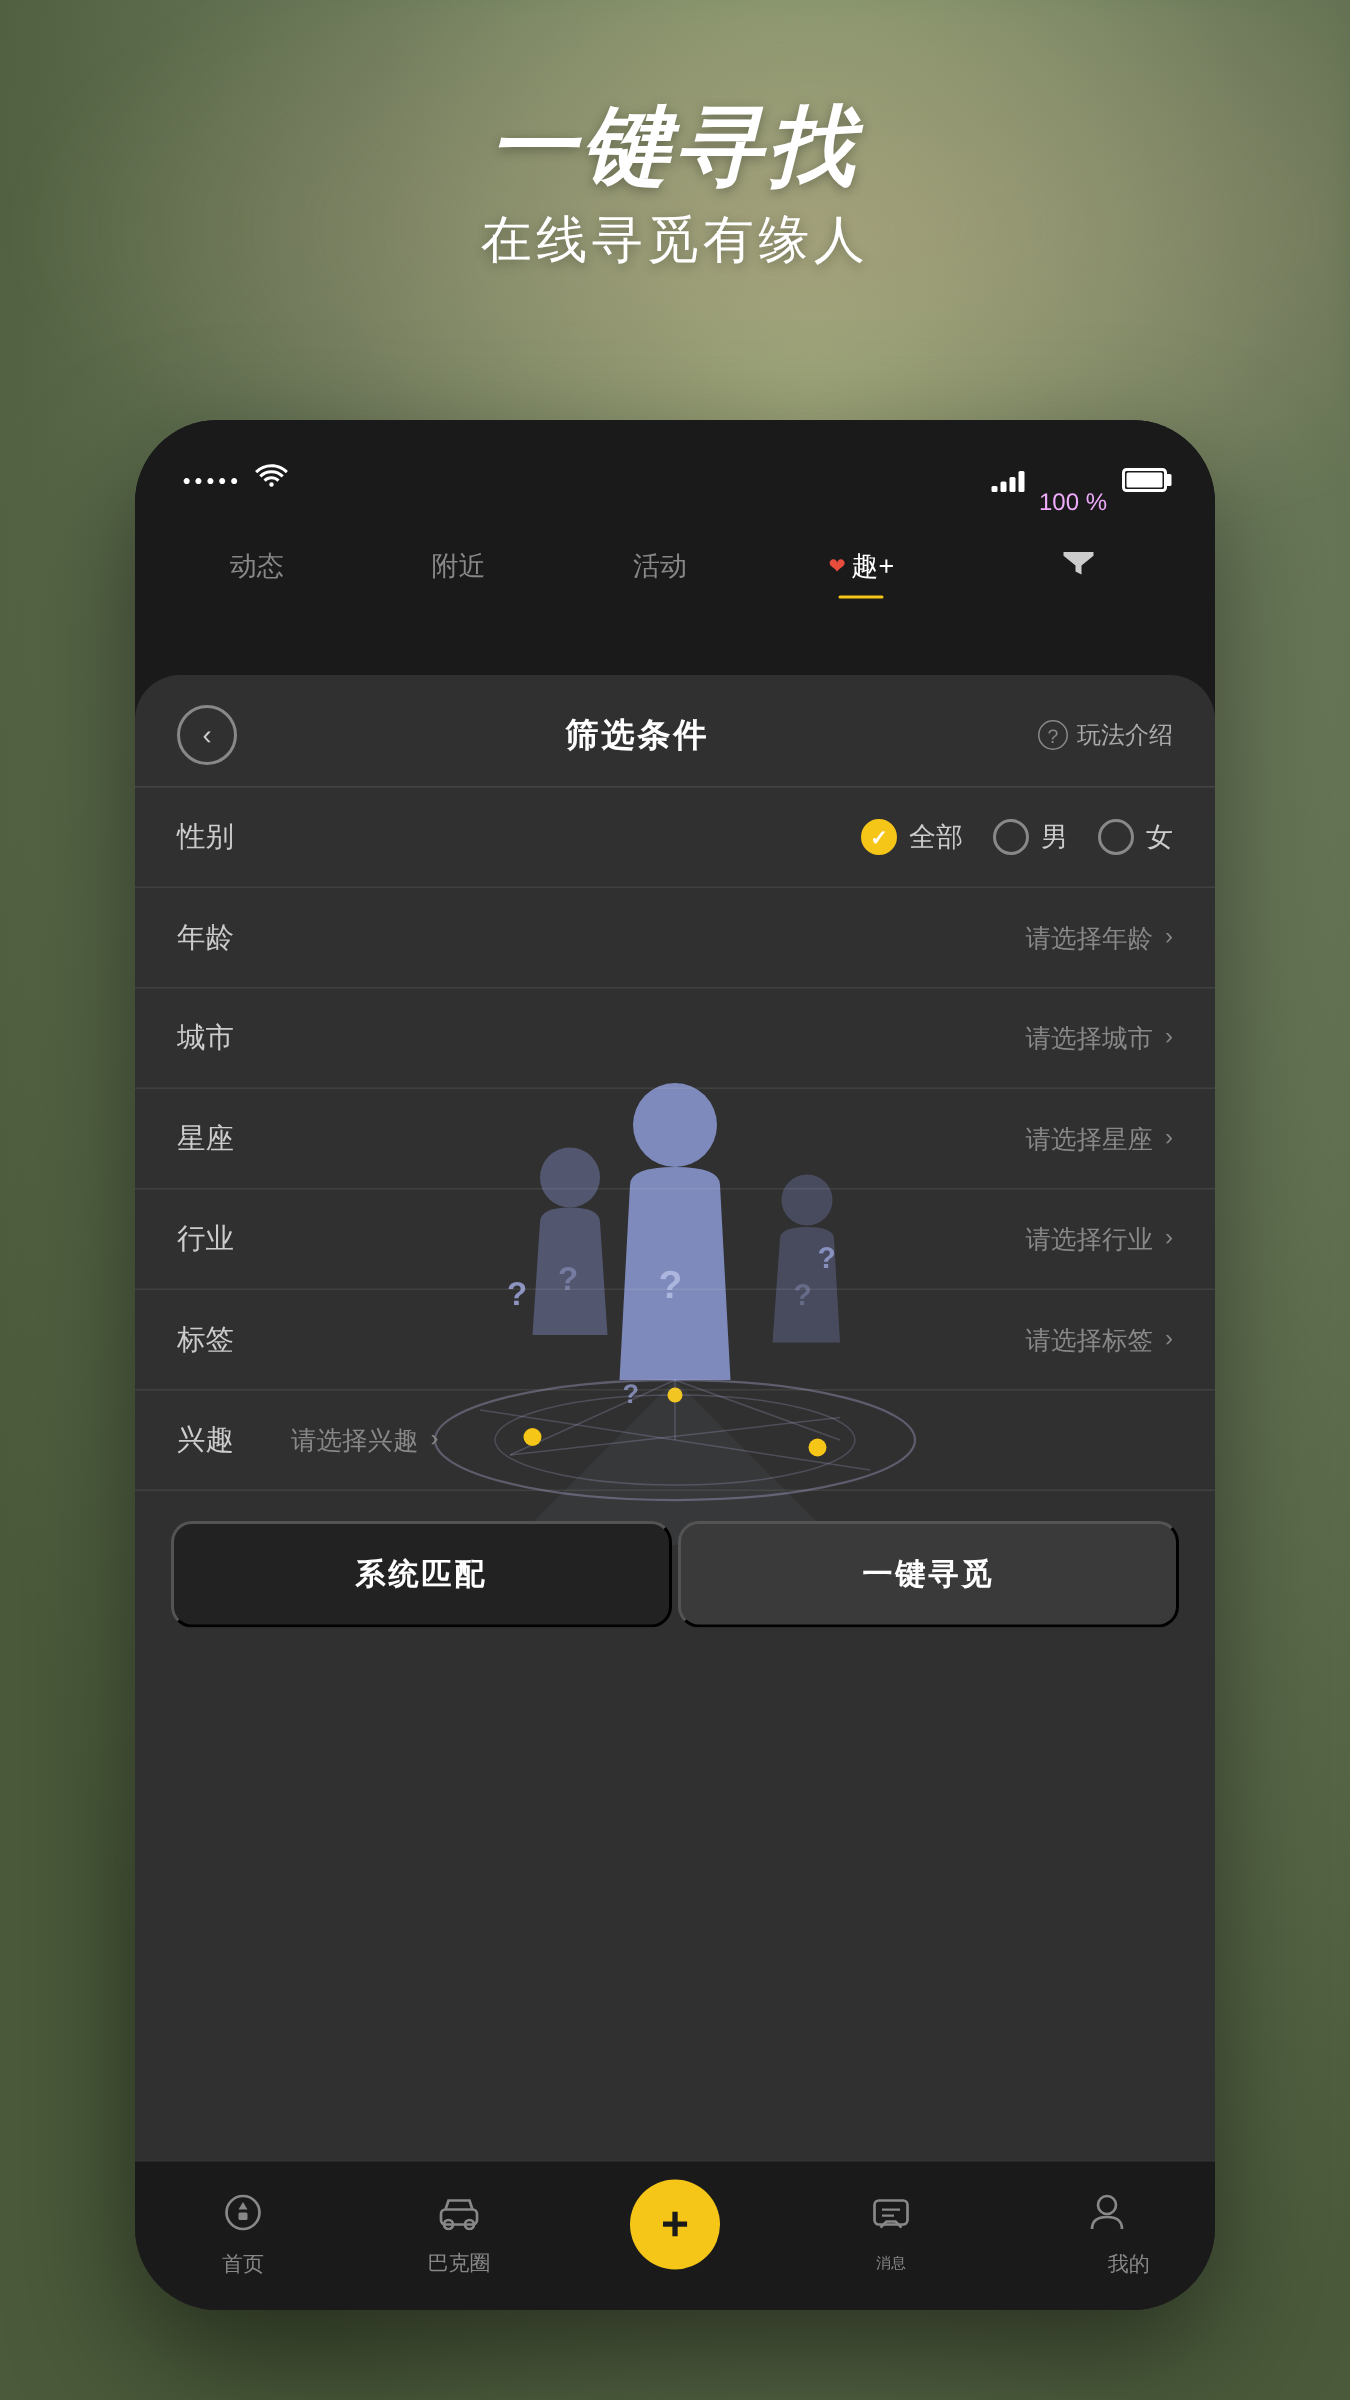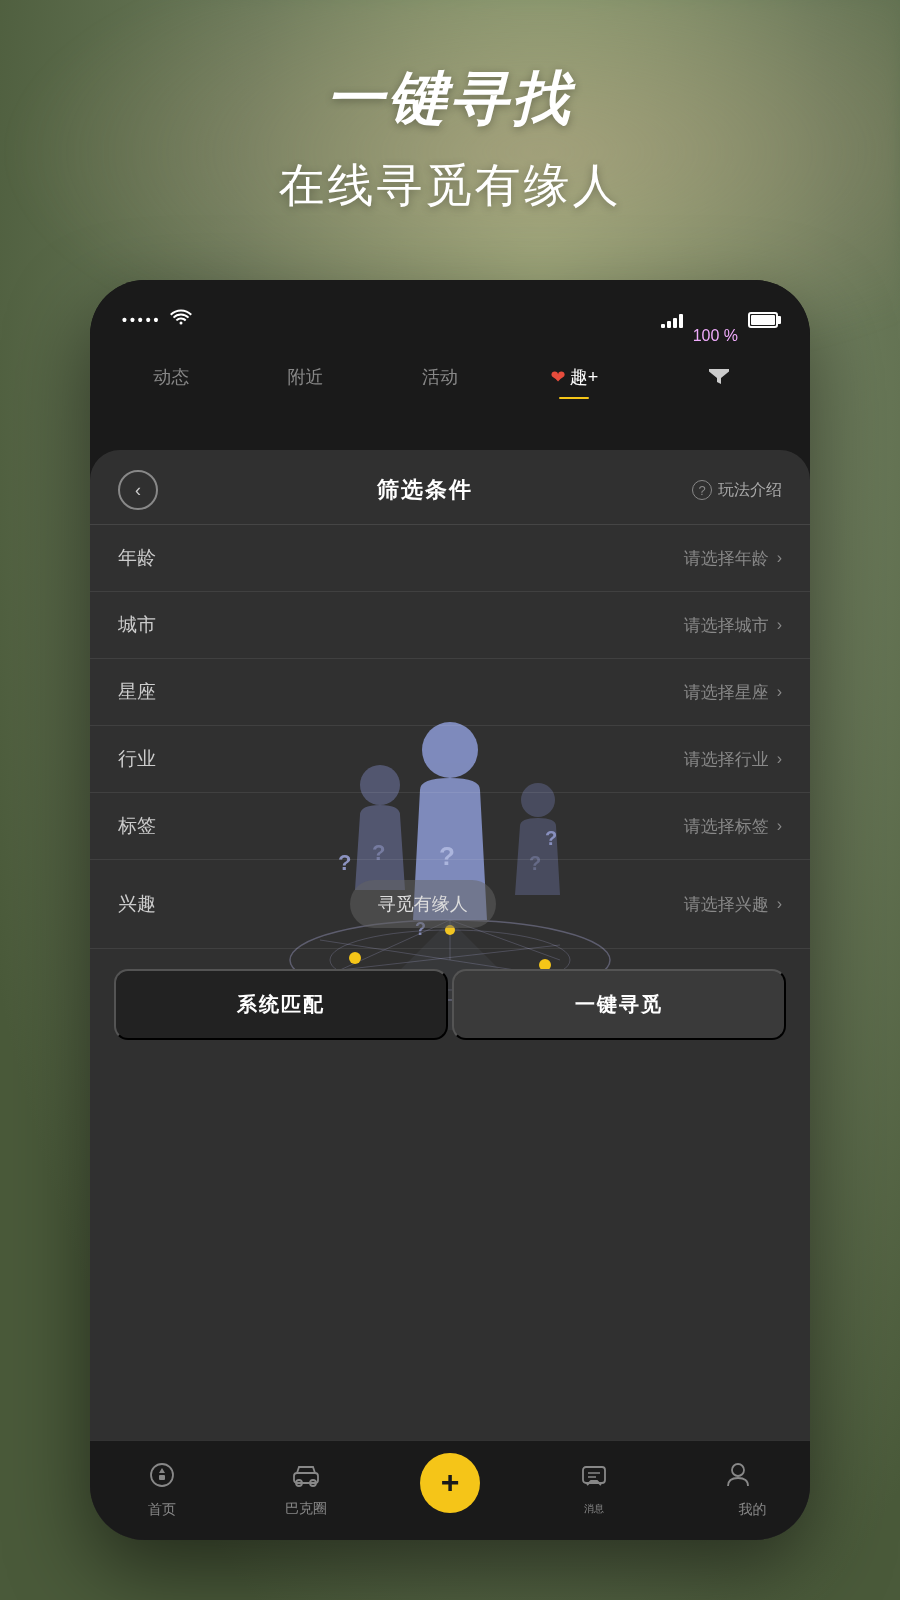--- a/index.html
+++ b/index.html
@@ -46,24 +46,24 @@
       text-shadow: 0 2px 8px rgba(0,0,0,0.3);
     }
     .hero-title {
       font-size: 58px;
       font-weight: 600;
       letter-spacing: 4px;
       line-height: 1.3;
       font-style: italic;
     }
     .hero-subtitle {
-      font-size: 46px;
+      font-size: 34px;
       font-weight: 500;
       letter-spacing: 3px;
-      margin-top: 20px;
+      margin-top: 2px;
     }
 
     
     .phone {
       position: absolute;
       top: 280px;
       left: 50%;
       transform: translateX(-50%);
       width: 720px;
       height: 1260px;
@@ -146,20 +146,21 @@
       border-radius: 1px;
     }
 
     
     .top-nav {
       display: flex;
       align-items: flex-end;
       background: #1a1a1a;
       padding: 8px 20px 12px;
       gap: 12px;
+      font-family: Liberation Mono, monospace;
     }
     .nav-tab {
       flex: 1;
       text-align: center;
       color: #888;
       font-size: 18px;
       padding: 6px 0;
       position: relative;
     }
     .nav-tab.active {
@@ -534,20 +535,41 @@
         </g>
 
         <text x="78" y="220" fill="rgba(180,190,255,0.7)" font-size="22" font-weight="bold">?</text>
         <text x="285" y="195" fill="rgba(180,190,255,0.6)" font-size="20" font-weight="bold">?</text>
         <text x="155" y="285" fill="rgba(180,190,255,0.6)" font-size="18" font-weight="bold">?</text>
 
         <path d="M190 270 L80 380 L300 380 Z" fill="rgba(200,210,255,0.05)"></path>
       </svg>
     </div>
 
+    <div class="filter-row">
+      <span class="filter-label">
+        <span>性别</span>
+      </span>
+      <div class="filter-options">
+        <div class="radio-option">
+          <div class="radio-circle selected">
+            <span class="checkmark">✓</span>
+          </div>
+          <span>全部</span>
+        </div>
+        <div class="radio-option">
+          <div class="radio-circle"></div>
+          <span>男</span>
+        </div>
+        <div class="radio-option">
+          <div class="radio-circle"></div>
+          <span>女</span>
+        </div>
+      </div>
+    </div>
 
     <div class="filter-row">
       <span class="filter-label">
         <span>年龄</span>
       </span>
       <div class="filter-select">
         <span>请选择年龄</span>
         <span class="chevron">›</span>
       </div>
     </div>
@@ -589,23 +611,20 @@
       <div class="filter-select">
         <span>请选择标签</span>
         <span class="chevron">›</span>
       </div>
     </div>
 
     <div class="interest-row">
       <span class="filter-label">
         <span>兴趣</span>
       </span>
-      <div class="interest-tag">
-        <span>寻觅有缘人</span>
-      </div>
       <div class="filter-select" style="margin-left:16px;">
         <span>请选择兴趣</span>
         <span class="chevron">›</span>
       </div>
     </div>
 
     <div class="bottom-buttons">
       <button class="btn-match">系统匹配</button>
       <button class="btn-search">一键寻觅</button>
     </div>

